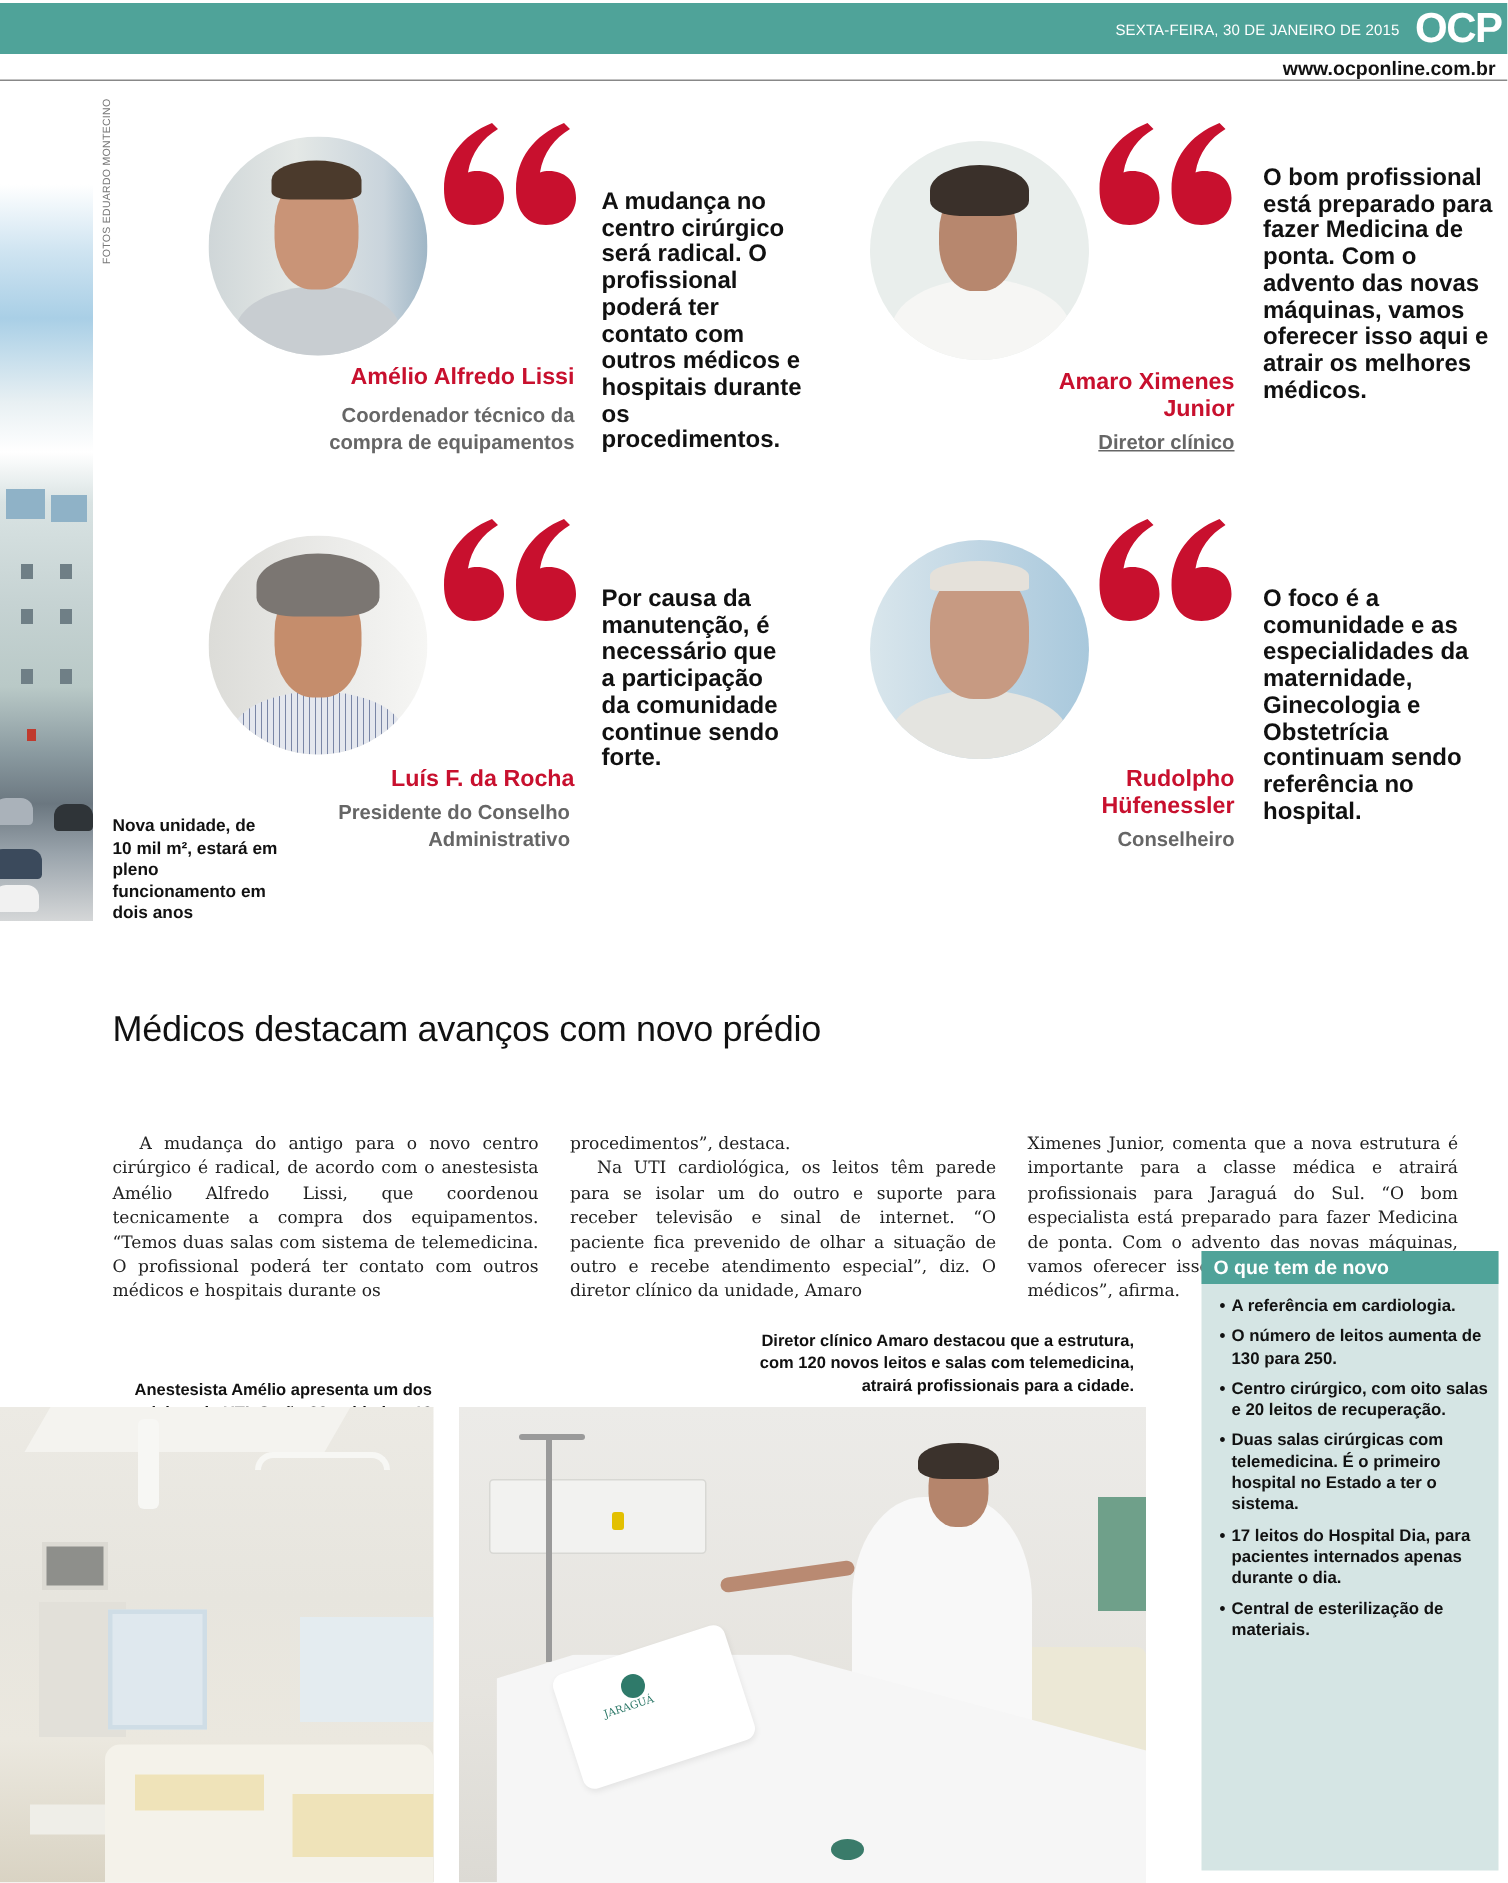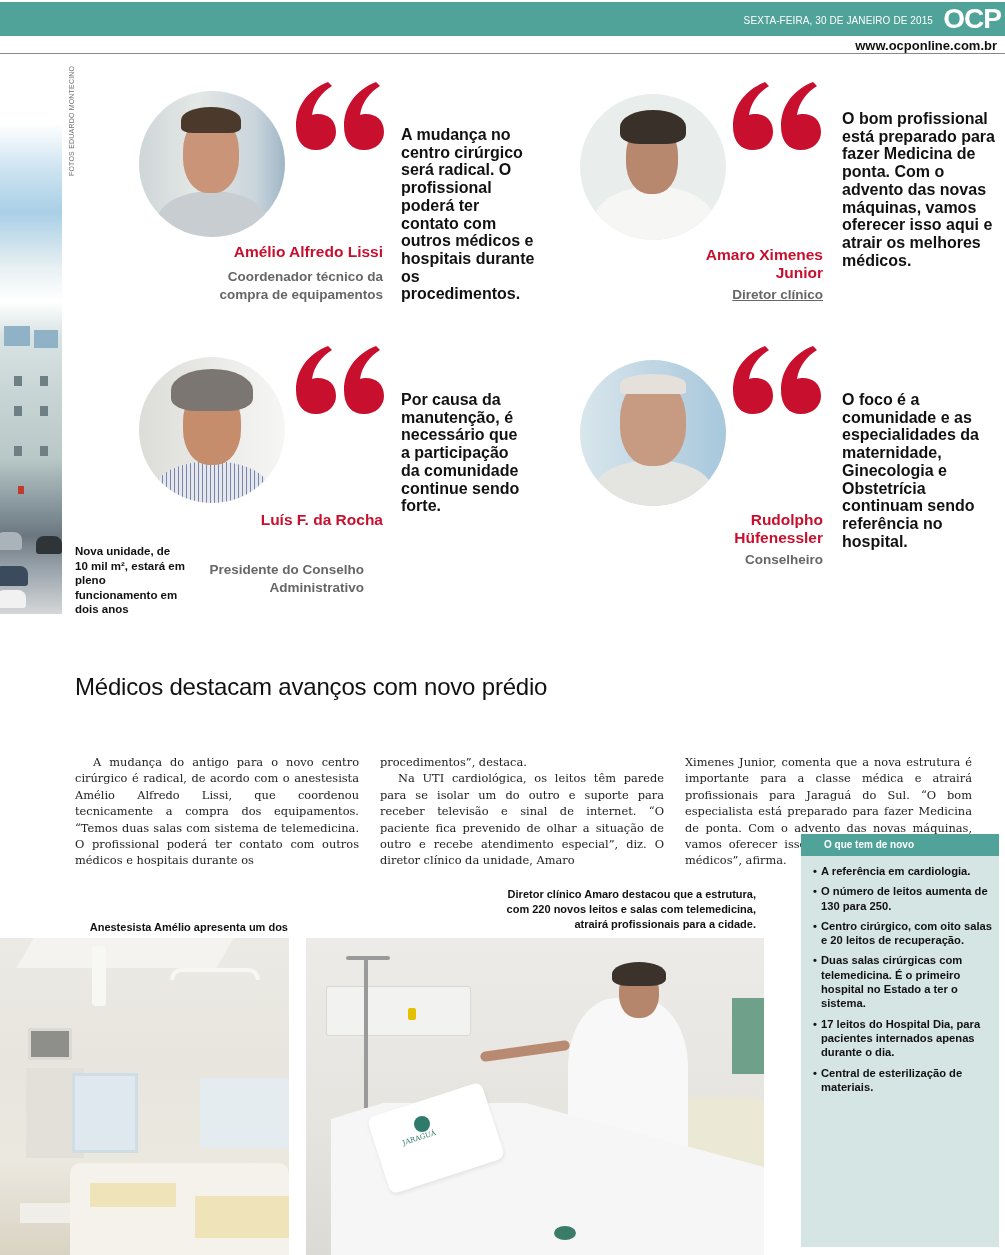--- a/index.html
+++ b/index.html
@@ -42,21 +42,21 @@
 
   
   .pcaption { position: absolute; text-align: right; font-weight: bold; font-size: 11px; line-height: 15px; color: #111; }
 
   
   .photo1 { position: absolute; left: 0; top: 938px; width: 289px; height: 317px; overflow: hidden; background: linear-gradient(180deg, #eceae4 0%, #e7e5de 40%, #ebe8df 70%, #d9d3c3 100%); }
   .photo2 { position: absolute; left: 306px; top: 938px; width: 458px; height: 317px; overflow: hidden; background: linear-gradient(180deg, #ecebe8 0%, #e6e4df 60%, #dcdad4 100%); }
 
   
   .sidebox { position: absolute; left: 801px; top: 834px; width: 198px; height: 413px; background: #d5e5e4; }
-  .sidebox .title { height: 22px; background: #4fa399; color: #fff; font-weight: bold; font-size: 10px; line-height: 22px; padding-left: 23px; }
+  .sidebox .title { height: 22px; background: #4fa399; color: #fff; font-weight: bold; font-size: 13px; line-height: 22px; padding-left: 8px; }
   .sidebox ul { list-style: none; padding: 8px 6px 0 12px; }
   .sidebox li { position: relative; padding-left: 8px; font-weight: bold; font-size: 11.2px; line-height: 14.3px; color: #111; margin-bottom: 6px; }
   .sidebox li::before { content: "•"; position: absolute; left: 0; top: 0; }
 </style>
 </head>
 <body>
 
 <div class="topbar">
   <span class="date">SEXTA-FEIRA, 30 DE JANEIRO DE 2015</span>
   <span class="logo">OCP</span>
@@ -116,21 +116,21 @@
   <div class="bg" style="background:linear-gradient(90deg,#dcdcd8 0%,#ececea 60%,#f6f6f4 100%);"></div>
   <div class="shirt" style="left:16px;top:104px;width:114px;height:56px;background:repeating-linear-gradient(90deg,#e4e7ee 0 3px,#7a86a6 3px 4px);"></div>
   <div class="head" style="left:44px;top:28px;width:58px;height:80px;background:#c58d6c;"></div>
   <div class="hair" style="left:32px;top:12px;width:82px;height:42px;border-radius:50% 50% 30% 30%;background:#7b7672;"></div>
 </div>
 <svg class="quotemark" style="left:290px;top:340px;" viewBox="0 0 100 80">
   <path fill="#c8102e" d="M38 6 C18 14 6 30 6 50 C6 66 14 74 26 74 C38 74 46 66 46 56 C46 44 38 38 28 38 C26 38 24 38 22 39 C24 26 32 16 42 10 Z"></path>
   <path fill="#c8102e" d="M86 6 C66 14 54 30 54 50 C54 66 62 74 74 74 C86 74 94 66 94 56 C94 44 86 38 76 38 C74 38 72 38 70 39 C72 26 80 16 90 10 Z"></path>
 </svg>
 <div class="qname" style="left:190px;top:511px;width:193px;">Luís F. da Rocha</div>
-<div class="qrole" style="left:174px;top:533px;width:190px;margin-top:28px;">Presidente do Conselho Administrativo</div>
+<div class="qrole" style="left:190px;top:533px;width:190px;">Presidente do Conselho Administrativo</div>
 <div class="qtext" style="left:401px;top:391px;width:125px;">Por causa da manutenção, é necessário que a participação da comunidade continue sendo forte.</div>
 
 <div class="portrait" style="left:580px;top:360px;">
   <div class="bg" style="background:linear-gradient(90deg,#d9e6ec 0%,#c0d6e4 50%,#a8c8dc 100%);"></div>
   <div class="shirt" style="left:14px;top:100px;width:118px;height:60px;background:#e4e4e0;"></div>
   <div class="head" style="left:40px;top:18px;width:66px;height:88px;background:#c79a82;"></div>
   <div class="hair" style="left:40px;top:14px;width:66px;height:20px;border-radius:50% 50% 10% 10%;background:#e5e1da;"></div>
 </div>
 <svg class="quotemark" style="left:727px;top:340px;" viewBox="0 0 100 80">
   <path fill="#c8102e" d="M38 6 C18 14 6 30 6 50 C6 66 14 74 26 74 C38 74 46 66 46 56 C46 44 38 38 28 38 C26 38 24 38 22 39 C24 26 32 16 42 10 Z"></path>
@@ -146,21 +146,21 @@
 </div>
 <div class="col" style="left:380px;">
   <p class="noindent">procedimentos”, destaca.</p>
   <p>Na UTI cardiológica, os leitos têm parede para se isolar um do outro e suporte para receber televisão e sinal de internet. “O paciente fica prevenido de olhar a situação de outro e recebe atendimento especial”, diz. O diretor clínico da unidade, Amaro</p>
 </div>
 <div class="col" style="left:685px;width:287px;">
   <p class="noindent">Ximenes Junior, comenta que a nova estrutura é importante para a classe médica e atrairá profissionais para Jaraguá do Sul. “O bom especialista está preparado para fazer Medicina de ponta. Com o advento das novas máquinas, vamos oferecer isso aqui e atrair os melhores médicos”, afirma.</p>
 </div>
 
 <div class="pcaption" style="left:60px;top:920px;width:228px;">Anestesista Amélio apresenta um dos leitos da UTI. Serão 20 unidades, 10 exclusivas para pacientes cardiológicos.</div>
-<div class="pcaption" style="left:490px;top:887px;width:266px;">Diretor clínico Amaro destacou que a estrutura, com 220 novos leitos e salas com telemedicina, atrairá profissionais para a cidade.</div>
+<div class="pcaption" style="left:490px;top:887px;width:266px;">Diretor clínico Amaro destacou que a estrutura, com 120 novos leitos e salas com telemedicina, atrairá profissionais para a cidade.</div>
 
 <div class="photo1">
   <div style="position:absolute;left:25px;top:0;width:200px;height:30px;background:#f4f3ef;transform:skewX(-30deg);"></div>
   <div style="position:absolute;left:92px;top:8px;width:14px;height:60px;background:#f7f7f4;border-radius:4px;"></div>
   <div style="position:absolute;left:170px;top:30px;width:90px;height:12px;border:4px solid #f7f7f4;border-bottom:none;border-radius:20px 20px 0 0;"></div>
   <div style="position:absolute;left:28px;top:90px;width:44px;height:32px;background:#8e8f8b;border:3px solid #dcdad3;"></div>
   <div style="position:absolute;left:32px;top:162px;width:40px;height:24px;background:#9a9c98;border:3px solid #dcdad3;"></div>
   <div style="position:absolute;left:26px;top:130px;width:58px;height:90px;background:#e2e0d9;"></div>
   <div style="position:absolute;left:72px;top:135px;width:66px;height:80px;background:#dfe8ee;border:3px solid #cfdde6;"></div>
   <div style="position:absolute;left:200px;top:140px;width:89px;height:70px;background:#e4ecf0;"></div>

